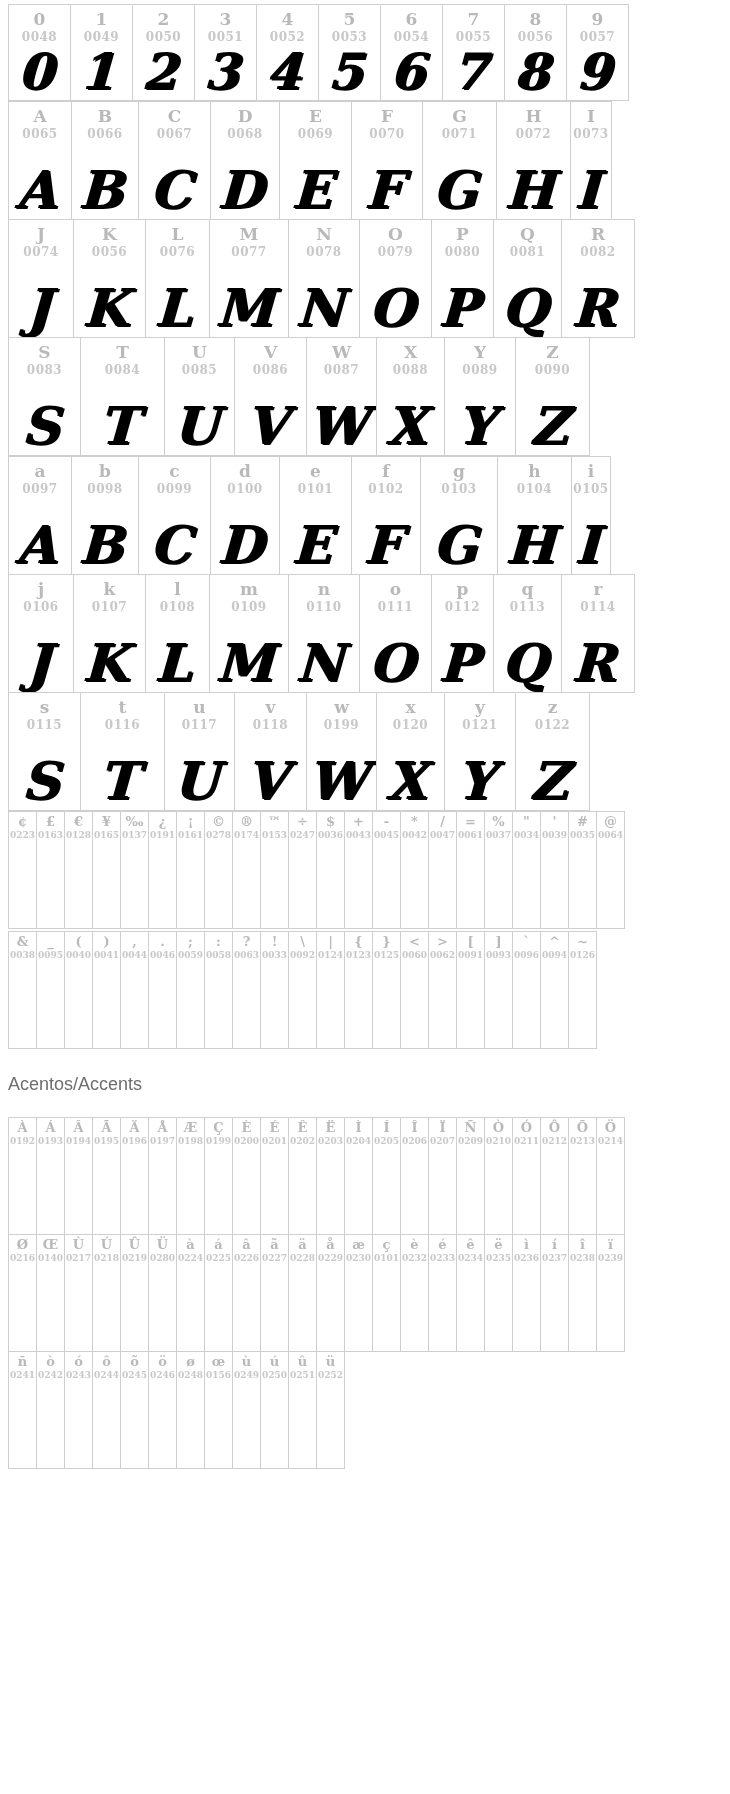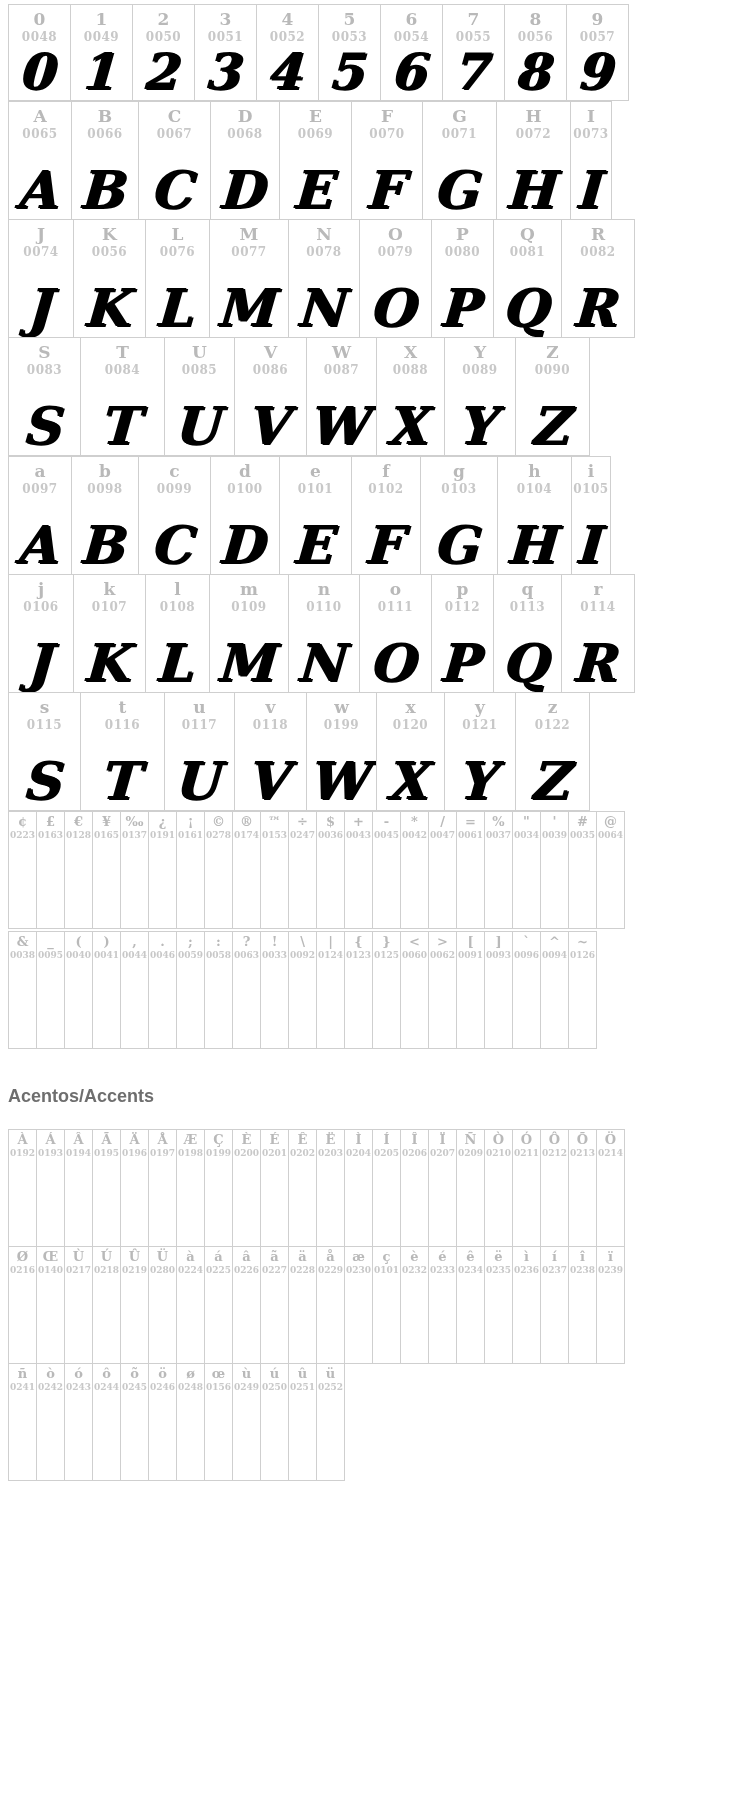--- a/index.html
+++ b/index.html
@@ -9,21 +9,21 @@
     font-family:"Liberation Sans", sans-serif;
   }
   .section-title {
     font:18px/22px "Liberation Sans", sans-serif;
     color:#6e6e6e; margin:46px 0 16px 0;
   }
   .sec-numbers  .section-title { margin-top:0; }
   .sec-uppercase .section-title { margin-bottom:36px; }
   .sec-lowercase .section-title { margin-bottom:14px; }
   .sec-symbols  .section-title { margin-top:38px; margin-bottom:24px; }
-  .sec-accents  .section-title { margin-top:36px; margin-bottom:22px;font-weight:bold; }
+  .sec-accents  .section-title { margin-top:24px; margin-bottom:22px; }
 
   .char-row { display:flex; width:fit-content; }
   .char-row + .char-row { margin-top:-1px; }
   .sec-symbols .char-row + .char-row { margin-top:2px; }
 
   .char-cell {
     box-sizing:border-box; border:1px solid #cfcfcf; background:#fff;
     display:flex; flex-direction:column; align-items:center; overflow:hidden;
   }
   .char-cell + .char-cell { margin-left:-1px; }

